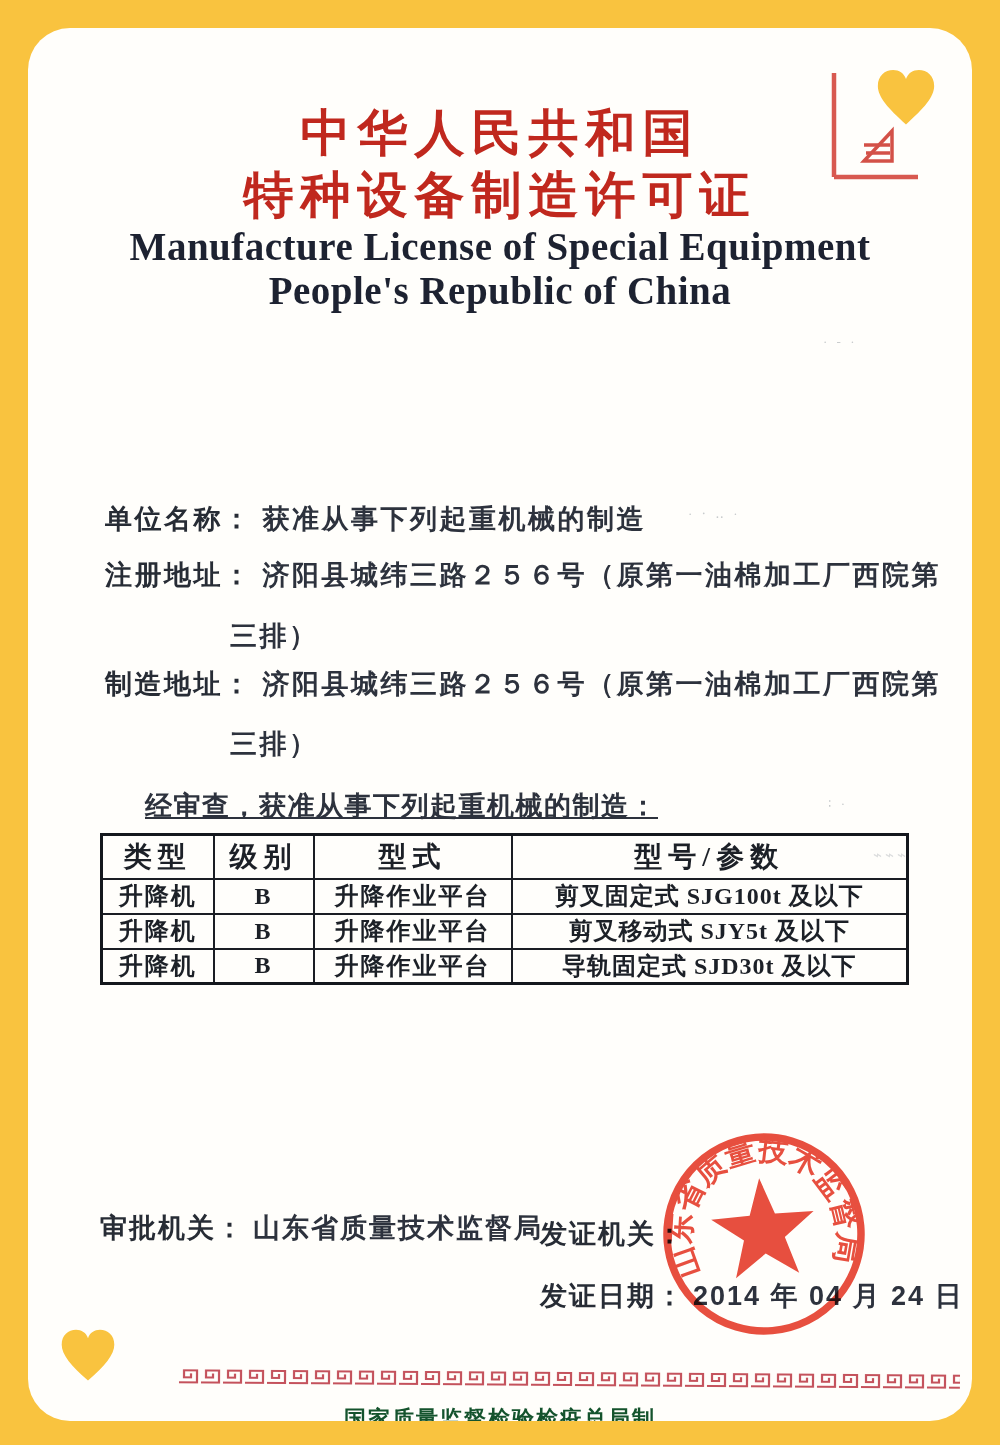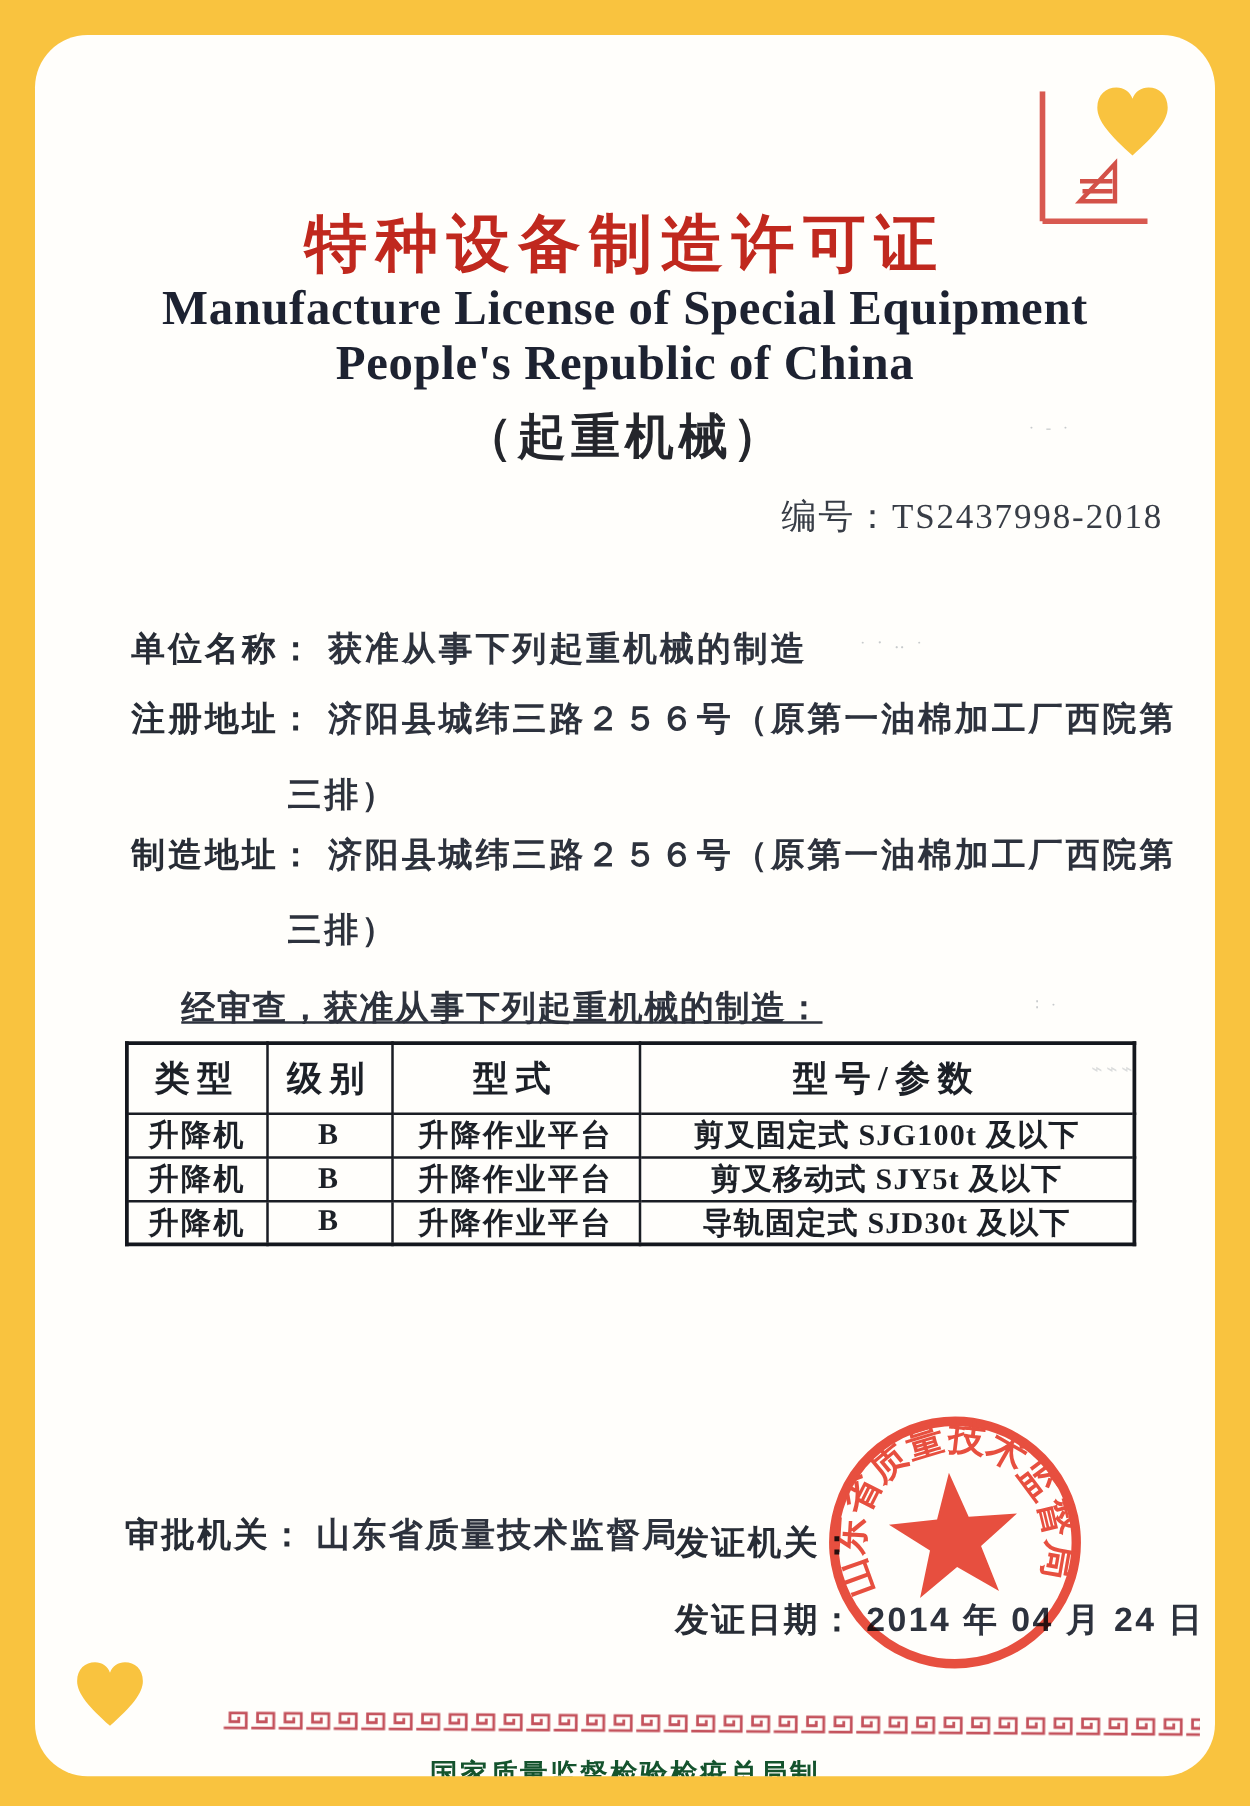--- a/index.html
+++ b/index.html
@@ -46,21 +46,21 @@
     color:var(--table-ink);
   }
   table.lic th,table.lic td{
     border:2px solid #1a1d24;
     text-align:center;
     vertical-align:middle;
     overflow:hidden;
     white-space:nowrap;
   }
   table.lic{border:3px solid #14171d;}
-  table.lic th{height:56px;font-size:28px;letter-spacing:6px;}
+  table.lic th{height:44px;font-size:28px;letter-spacing:6px;}
   table.lic td{height:35px;font-size:24px;letter-spacing:2px;}
   table.lic td.model{letter-spacing:1px;}
 
   .footer-row{display:flex;gap:8px;font-size:27px;font-weight:bold;color:var(--body-text);letter-spacing:2px;white-space:nowrap;}
   .date-val{font-family:"Liberation Sans","DejaVu Sans",sans-serif;font-weight:bold;letter-spacing:2px;}
 
   .seal{
     position:absolute;
     width:212px;height:212px;
     mix-blend-mode:multiply;
@@ -71,29 +71,26 @@
   .bottom-note{font-size:22px;font-weight:bold;color:#14532d;letter-spacing:2px;}
   .heart{position:absolute;}
   .corner-mark{position:absolute;opacity:.9;}
   .artifact{position:absolute;color:#9aa0a6;opacity:.55;font-size:13px;letter-spacing:3px;}
 </style>
 </head>
 <body>
 
 <div class="card">
 
+  <div class="abs center title-cn" style="top:72px;">中华人民共和国</div>
   <div class="abs center title-cn" style="top:134px;">特种设备制造许可证</div>
   <div class="abs center title-en" style="top:196px;">Manufacture License of Special Equipment</div>
   <div class="abs center title-en" style="top:240px;">People's Republic of China</div>
 
-  <div class="abs center category" style="top:294px;">（起重机械）</div>
-
-  <div class="abs license-no" style="top:366px;left:597px;">
-    <span>编号：</span><span>TS2437998-2018</span>
-  </div>
+
 
   <div class="abs field-row" style="top:473px;left:77px;align-items:center;">
     <span class="field-label">单位名称：</span>
     <span>获准从事下列起重机械的制造</span>
   </div>
 
   <div class="abs field-row" style="top:529px;left:77px;">
     <span class="field-label">注册地址：</span>
     <span>济阳县城纬三路２５６号（原第一油棉加工厂西院第</span>
   </div>

